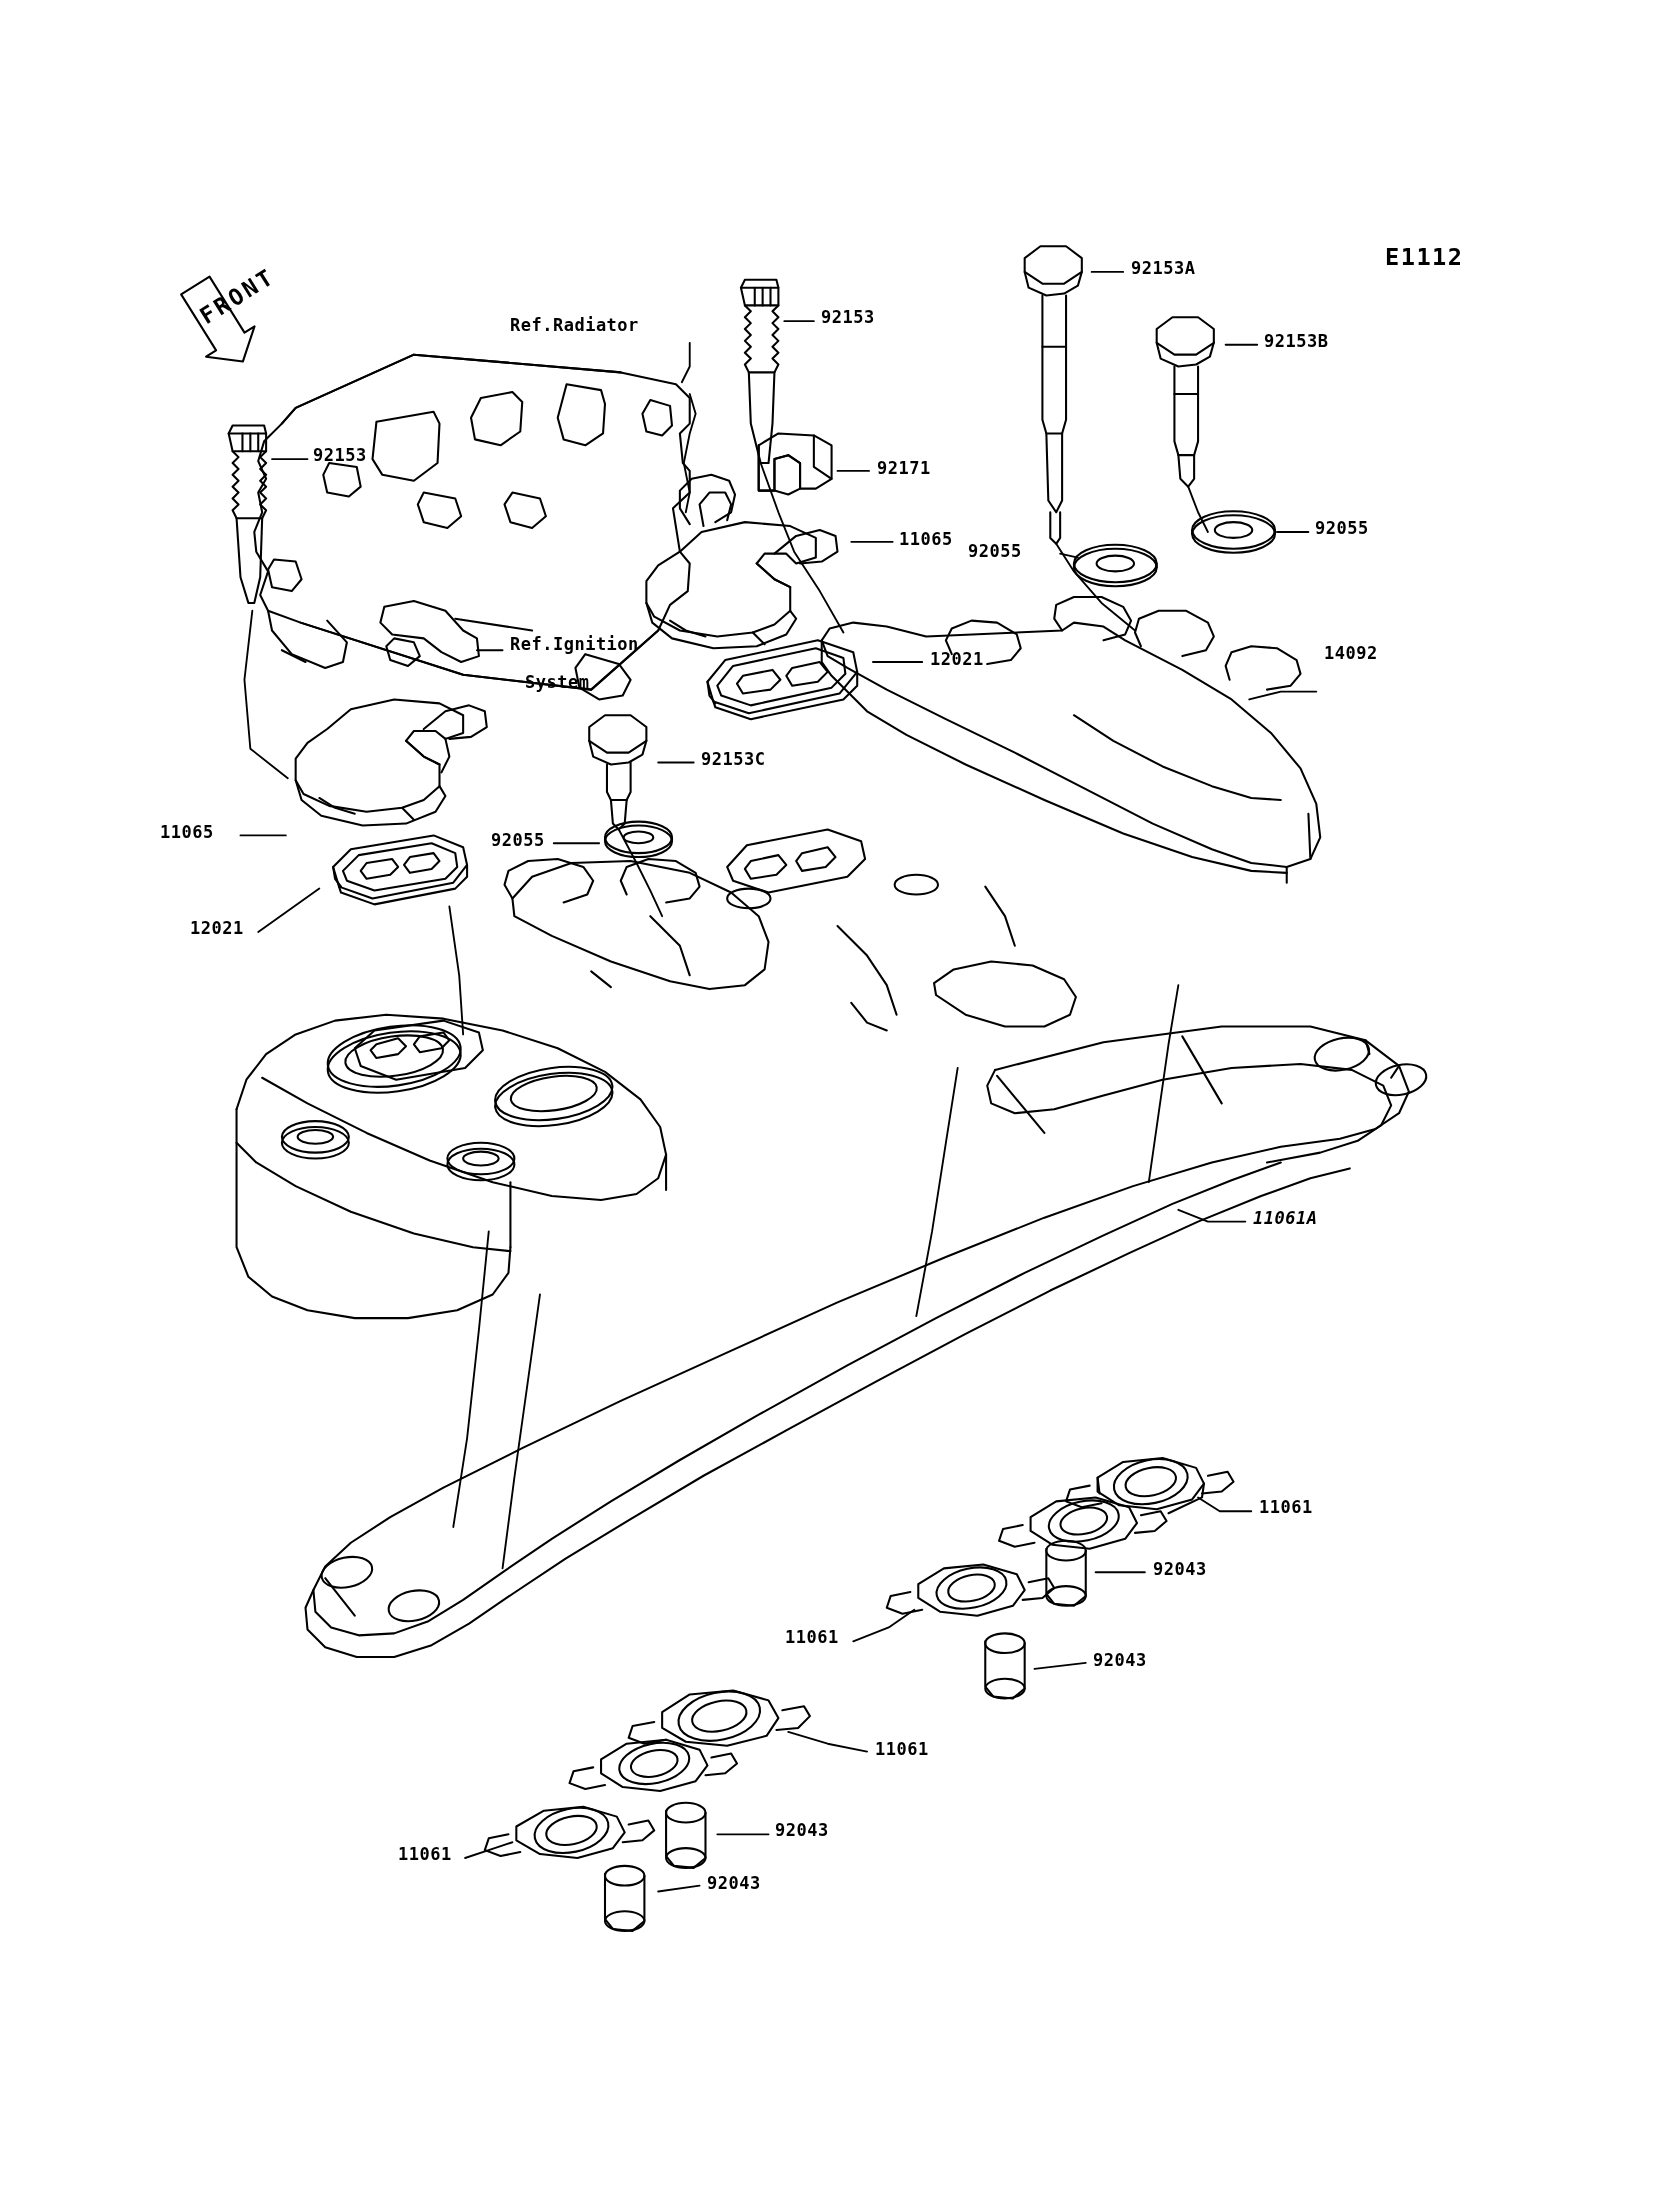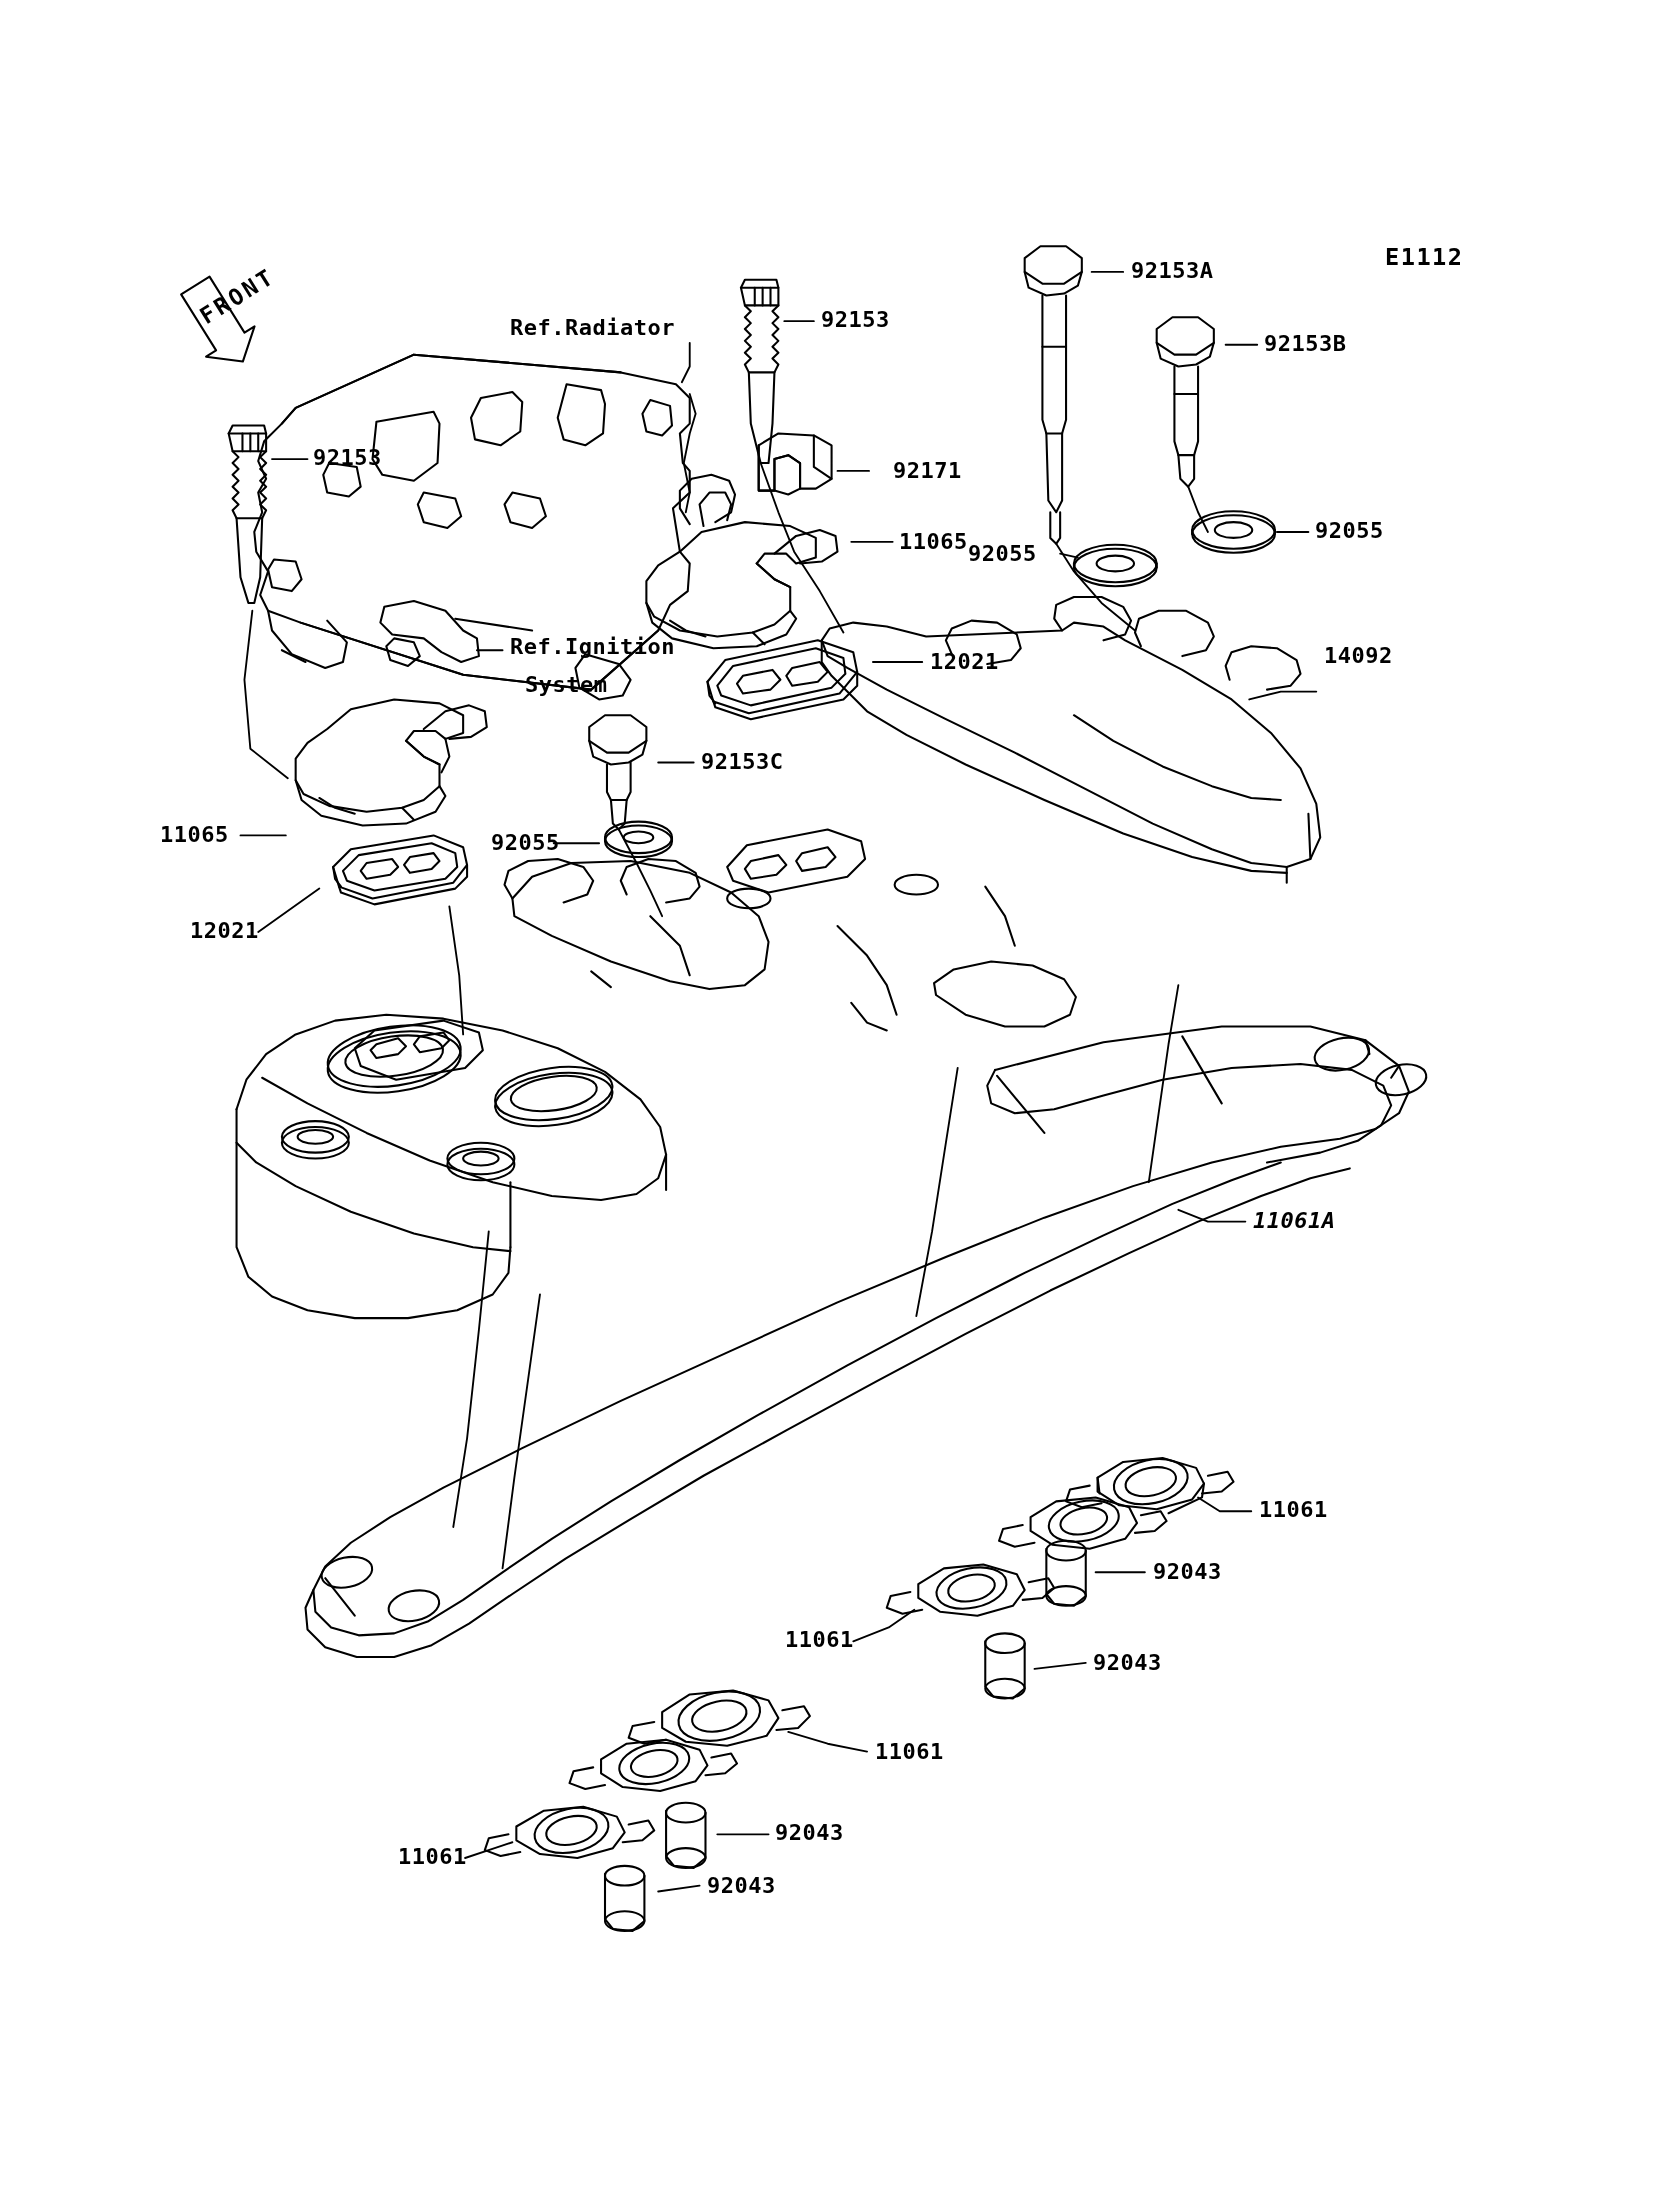--- a/index.html
+++ b/index.html
@@ -20,21 +20,21 @@
   #diagram-svg {
     position: absolute;
     left: 0;
     top: 0;
     width: 1675px;
     height: 2190px;
   }
   .lbl {
     position: absolute;
     font-family: "DejaVu Sans Mono", monospace;
-    font-size: 22px;
+    font-size: 17px;
     font-weight: bold;
     color: #000000;
     letter-spacing: 0.5px;
     white-space: nowrap;
     line-height: 1.18;
   }
   .lbl.small {
     font-size: 22.7px;
   }
   .lbl.code {
@@ -424,21 +424,21 @@
   <div class="lbl code" style="left:1385px; top:244px;">E1112</div>
 
   <div class="lbl" style="left:510px; top:315px;">Ref.Radiator</div>
   <div class="lbl" style="left:510px; top:634px;">Ref.Ignition</div>
   <div class="lbl" style="left:525px; top:672px;">System</div>
 
   <div class="lbl" style="left:313px; top:445px;">92153</div>
   <div class="lbl" style="left:821px; top:307px;">92153</div>
   <div class="lbl" style="left:1131px; top:258px;">92153A</div>
   <div class="lbl" style="left:1264px; top:331px;text-align:center;">92153B</div>
-  <div class="lbl" style="left:877px; top:458px;margin-left:16px;">92171</div>
+  <div class="lbl" style="left:877px; top:458px;">92171</div>
   <div class="lbl" style="left:899px; top:529px;">11065</div>
   <div class="lbl" style="left:1315px; top:518px;">92055</div>
   <div class="lbl" style="left:968px; top:541px;">92055</div>
   <div class="lbl" style="left:1324px; top:643px;">14092</div>
   <div class="lbl" style="left:930px; top:649px;">12021</div>
   <div class="lbl" style="left:701px; top:749px;">92153C</div>
   <div class="lbl" style="left:491px; top:830px;">92055</div>
   <div class="lbl" style="left:160px; top:822px;">11065</div>
   <div class="lbl" style="left:190px; top:918px;">12021</div>
   <div class="lbl" style="left:1253px; top:1208px;font-style:italic;">11061A</div>

